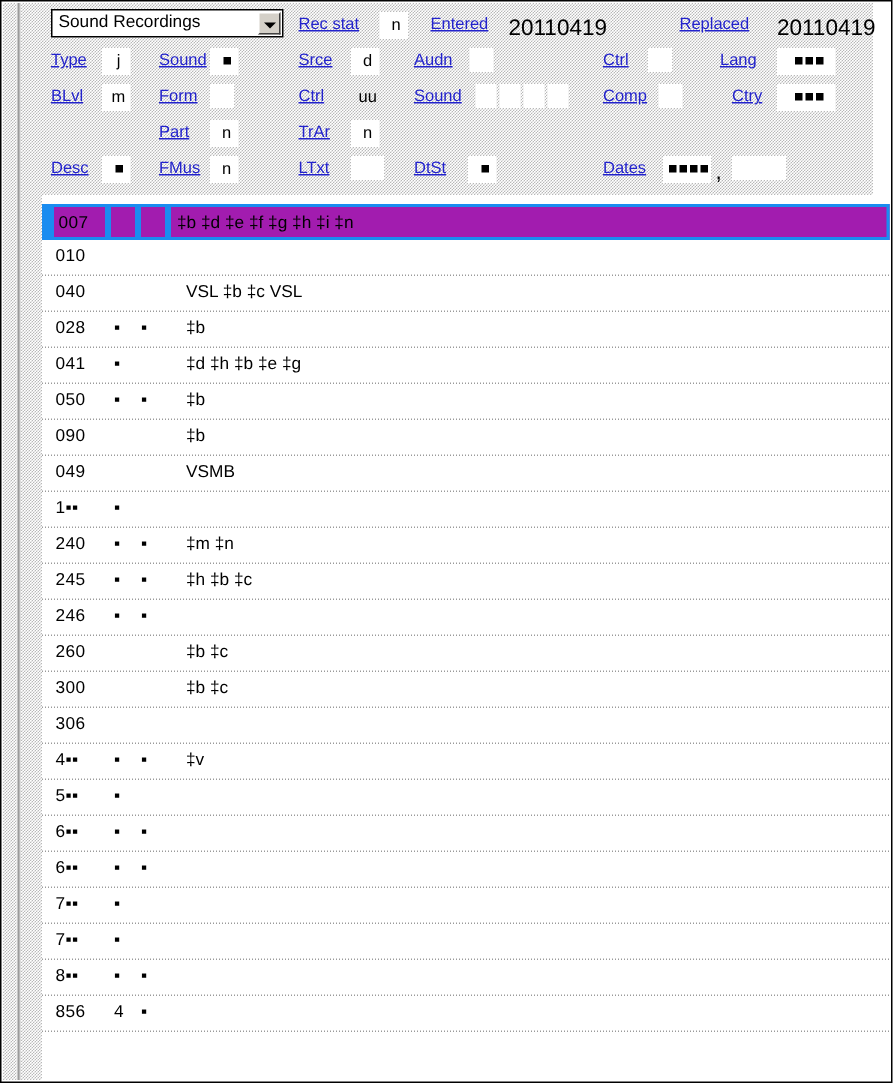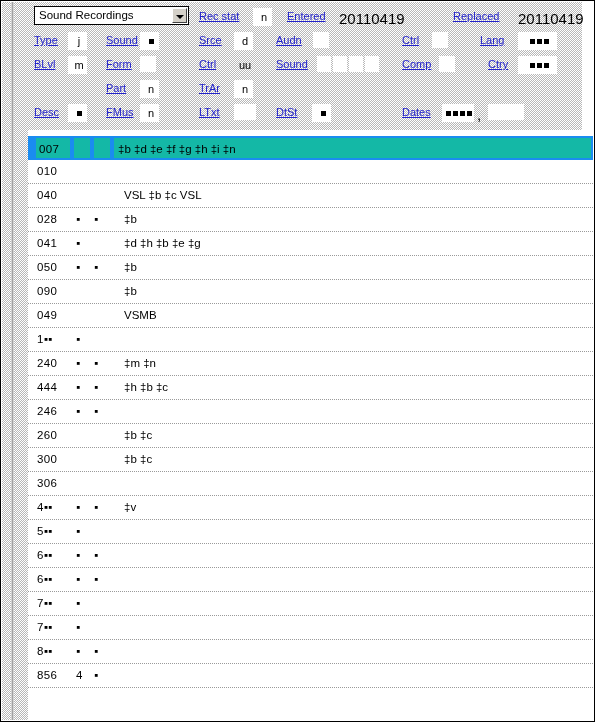--- a/index.html
+++ b/index.html
@@ -78,21 +78,21 @@
 
   .row .sep{position:absolute;left:0;right:0;bottom:0;height:1px;
             background-image:repeating-linear-gradient(90deg,#9a9a9a 0 1px,transparent 1px 2px);}
 
   .txt{position:absolute;left:4px;top:4px;line-height:15px;font-size:11.5px;white-space:nowrap;}
   .c-i1 .txt,.c-i2 .txt{left:4px;}
   .c-tag .txt{left:3px;letter-spacing:.3px;}
 
   
   .row.sel{background:#1a8cf0;}
-  .row.sel .cell{border:2px solid #1a8cf0;background:#14b8a6;text-align:center;}
+  .row.sel .cell{border:2px solid #1a8cf0;background:#a21caf;text-align:center;}
   .row.sel .c-tag{left:6px;width:38px;}
   .row.sel .c-i1 {left:44px;width:20px;}
   .row.sel .c-i2 {left:64px;width:20px;}
   .row.sel .c-dat{left:84px;right:0;}
 </style>
 </head>
 <body>
 
 <div id="app">
 
@@ -326,21 +326,21 @@
         <div class="cell c-i2">
           <span class="txt">▪</span>
         </div>
         <div class="cell c-dat">
           <span class="txt">‡m ‡n</span>
         </div>
         <div class="sep"></div>
       </div>
       <div class="row" style="top: 240px;">
         <div class="cell c-tag">
-          <span class="txt">444</span>
+          <span class="txt">245</span>
         </div>
         <div class="cell c-i1">
           <span class="txt">▪</span>
         </div>
         <div class="cell c-i2">
           <span class="txt">▪</span>
         </div>
         <div class="cell c-dat">
           <span class="txt">‡h ‡b ‡c</span>
         </div>

